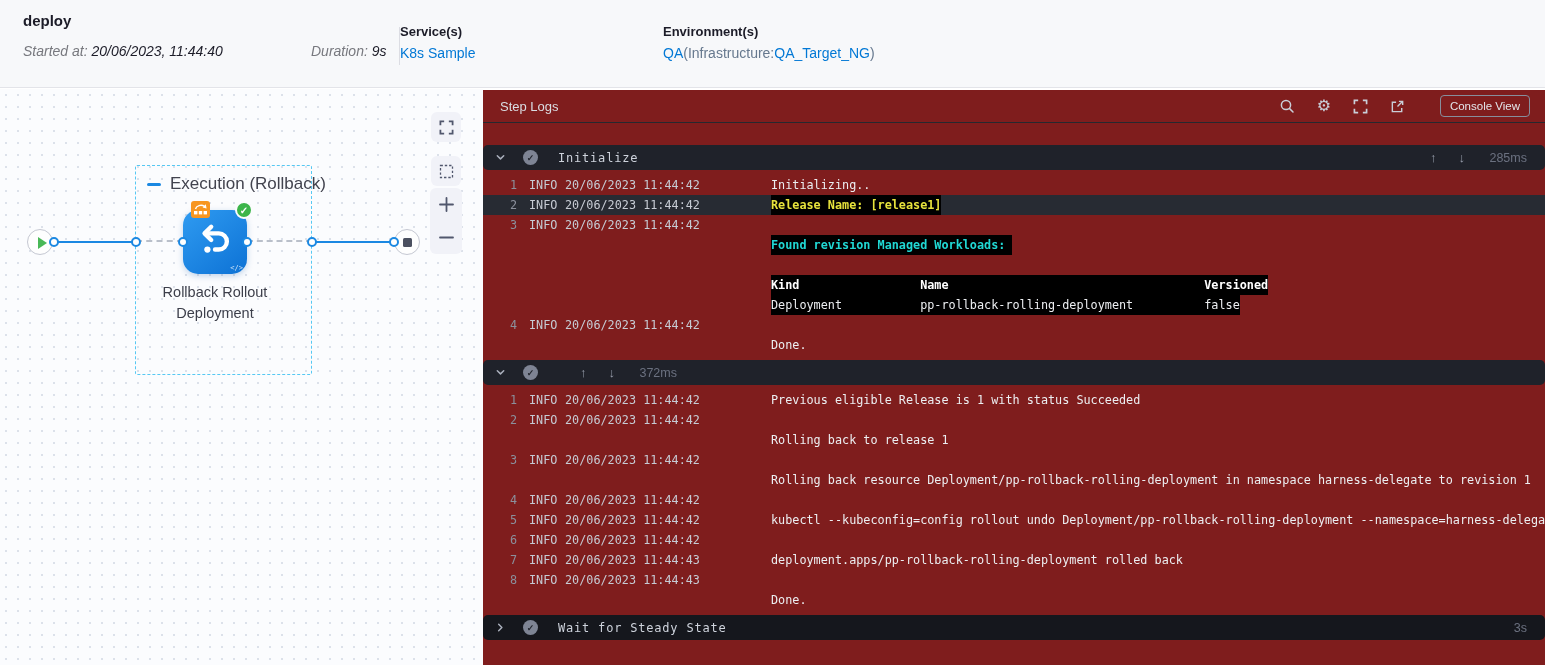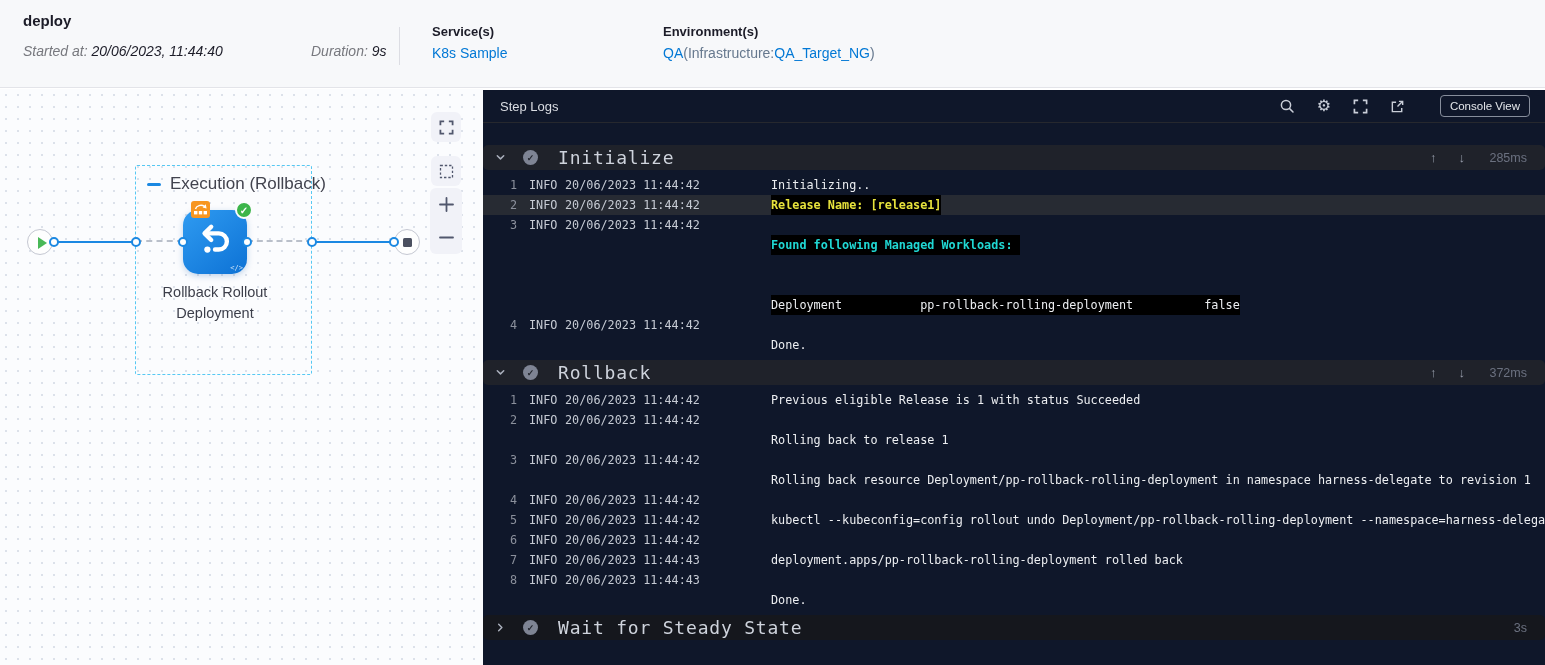--- a/index.html
+++ b/index.html
@@ -10,21 +10,21 @@
   
   .top-header { position:absolute; left:0; top:0; width:1545px; height:88px;
                 background:#f7f8fa; border-bottom:1px solid #e3e4e9; }
   .exec-title { position:absolute; left:23px; top:12px; font-size:15px; font-weight:700; color:#1c1c28; }
   .meta-line { position:absolute; top:43px; font-size:14px; color:#77787e;font-style:italic; }
   .meta-line b { color:#1c1c28; font-weight:400; }
   .started { left:23px; }
   .duration { left:311px; }
   .hdr-sep { position:absolute; left:399px; top:27px; width:1px; height:38px; background:#dcdde3; }
   .hdr-block { position:absolute; top:24px; }
-  .svc-block { left:432px; } .env-block { left:663px; }
+  .svc-block { left:400px; } .env-block { left:663px; }
   .hdr-block .lbl { font-size:13px; font-weight:700; color:#1c1c28; }
   .hdr-block .val { margin-top:6px; font-size:14px; }
   .link { color:#0278d5; cursor:pointer; }
   .dim-blue { color:#66788e;text-align:center; }
 
   
   .graph-panel { position:absolute; left:0; top:89px; width:483px; height:576px;
     background-color:#fbfcfe;
     background-image: radial-gradient(circle, #dce1ea 1.3px, transparent 1.4px);
     background-size: 12px 12px; }
@@ -57,41 +57,41 @@
   .node-label { position:absolute; left:135px; top:193px; width:160px; text-align:center;
                 font-size:14.5px; line-height:21px; color:#3c3e4a; }
 
   .canvas-btn { position:absolute; width:30px; height:30px; background:#f1f2f8; border-radius:6px;
                 display:flex; align-items:center; justify-content:center; cursor:pointer; }
   .zoom-box { position:absolute; left:430px; top:99px; width:32px; height:66px; background:#f1f2f8;
               border-radius:6px; display:flex; flex-direction:column; align-items:center; justify-content:space-around; }
   .zoom-btn { width:32px; height:30px; display:flex; align-items:center; justify-content:center; cursor:pointer; }
 
   
-  .log-panel { position:absolute; left:483px; top:90px; width:1062px; height:575px; background:#0f172a; }
+  .log-panel { position:absolute; left:483px; top:90px; width:1062px; height:575px; background:#7f1d1d; }
   .log-toolbar { height:33px; display:flex; align-items:center; padding:0 15px 0 17px;
                  border-bottom:1px solid #26282e; }
   .log-title { font-size:13px; color:#dadde3; }
   .tb-icons { margin-left:auto; display:flex; align-items:center; gap:19px; }
   .tb-icon { width:18px; height:18px; display:flex; align-items:center; justify-content:center;
              color:#c9ced8; cursor:pointer; font-size:16px; line-height:1; }
   .console-btn { margin-left:14px; border:1px solid #878e9c; border-radius:4px; padding:4px 9px;
                  font-size:11.5px; color:#e3e6ea; background:transparent; cursor:pointer;
                  font-family:"Liberation Sans",sans-serif; }
 
   .log-sections { padding-top:22px; }
   .sec-header { height:25px; margin-bottom:5px; background:#1f222a; border-radius:5px;
                 display:flex; align-items:center; padding:0 18px 0 12px; cursor:pointer; }
   .sec-header.collapsed { background:#15171d; margin-top:5px; }
   .sec-header + .sec-header, .log-section + .log-section .sec-header { margin-top:5px; }
   .chev { width:12px; display:flex; margin-right:16px; }
   .chk { width:15px; height:15px; border-radius:50%; background:#7e8494; color:#1f222a;
          font-size:9px; font-weight:700; display:flex; align-items:center; justify-content:center;
          margin-right:20px; flex:none; }
-  .sec-title { flex:1; font-family:"DejaVu Sans Mono",monospace; font-size:18px; letter-spacing:.8px;
+  .sec-title { flex:1; font-family:"DejaVu Sans Mono",monospace; font-size:12px; letter-spacing:.8px;
                color:#ced3dc; }
   .arr { color:#989eac; font-size:13px; margin-left:22px; cursor:pointer; }
   .dur { margin-left:18px; min-width:44px; text-align:right; font-size:12.5px; color:#6b7180; }
 
   .log-row { display:flex; height:20px; line-height:20px; padding-left:12px;
              font-family:"DejaVu Sans Mono",monospace; font-size:11.8px; cursor:pointer; }
   .log-row.selected { background:#272b33; }
   .ln  { width:22px; flex:none; text-align:right; color:#8b909c; }
   .lvl { width:36px; flex:none; margin-left:12px; color:#c6cbd4; }
   .ts  { width:206px; flex:none; color:#c6cbd4; }
@@ -254,32 +254,33 @@
           <div class="log-row">
             <span class="ln">3</span>
             <span class="lvl">INFO</span>
             <span class="ts">20/06/2023 11:44:42</span>
             <span class="msg plain"></span>
           </div>
           <div class="log-row">
             <span class="ln"></span>
             <span class="lvl"></span>
             <span class="ts"></span>
-            <span class="msg cyan">Found following Managed Workloads: </span>
-          </div>
-          <div class="log-row">
-            <span class="ln"></span>
-            <span class="lvl"></span>
-            <span class="ts"></span>
-            <span class="msg plain"></span>
-          </div>
-          <div class="log-row">
-            <span class="ln"></span>
-            <span class="lvl"></span>
-            <span class="ts"></span>
+            <span class="msg cyan">Found revision Managed Workloads: </span>
+          </div>
+          <div class="log-row">
+            <span class="ln"></span>
+            <span class="lvl"></span>
+            <span class="ts"></span>
+            <span class="msg plain"></span>
+          </div>
+          <div class="log-row">
+            <span class="ln"></span>
+            <span class="lvl"></span>
+            <span class="ts"></span>
+            <span class="msg table-header">Kind                 Name                                    Versioned</span>
           </div>
           <div class="log-row">
             <span class="ln"></span>
             <span class="lvl"></span>
             <span class="ts"></span>
             <span class="msg table-row">Deployment           pp-rollback-rolling-deployment          false</span>
           </div>
           <div class="log-row">
             <span class="ln">4</span>
             <span class="lvl">INFO</span>
@@ -294,21 +295,20 @@
           </div>
         </div>
         <div class="log-section">
           <div class="sec-header">
             <span class="chev">
               <svg width="11" height="11" viewBox="0 0 12 12">
                 <polyline points="2.5,4 6,7.5 9.5,4" fill="none" stroke="#aab0bd" stroke-width="1.6" stroke-linecap="round" stroke-linejoin="round"></polyline>
               </svg>
             </span>
             <span class="chk">✓</span>
-            <span class="sec-title">Rollback</span>
             <span class="arr">↑</span>
             <span class="arr">↓</span>
             <span class="dur">372ms</span>
           </div>
           <div class="log-row">
             <span class="ln">1</span>
             <span class="lvl">INFO</span>
             <span class="ts">20/06/2023 11:44:42</span>
             <span class="msg plain">Previous eligible Release is 1 with status Succeeded</span>
           </div>

